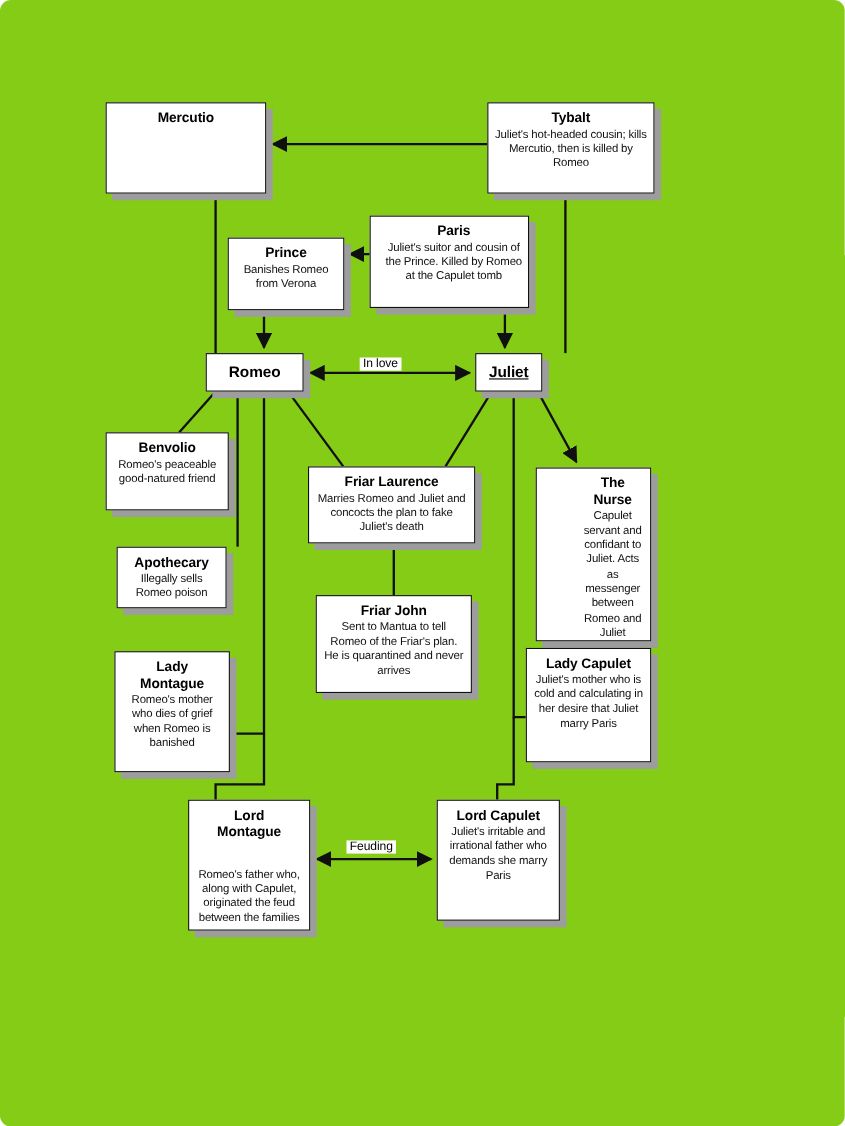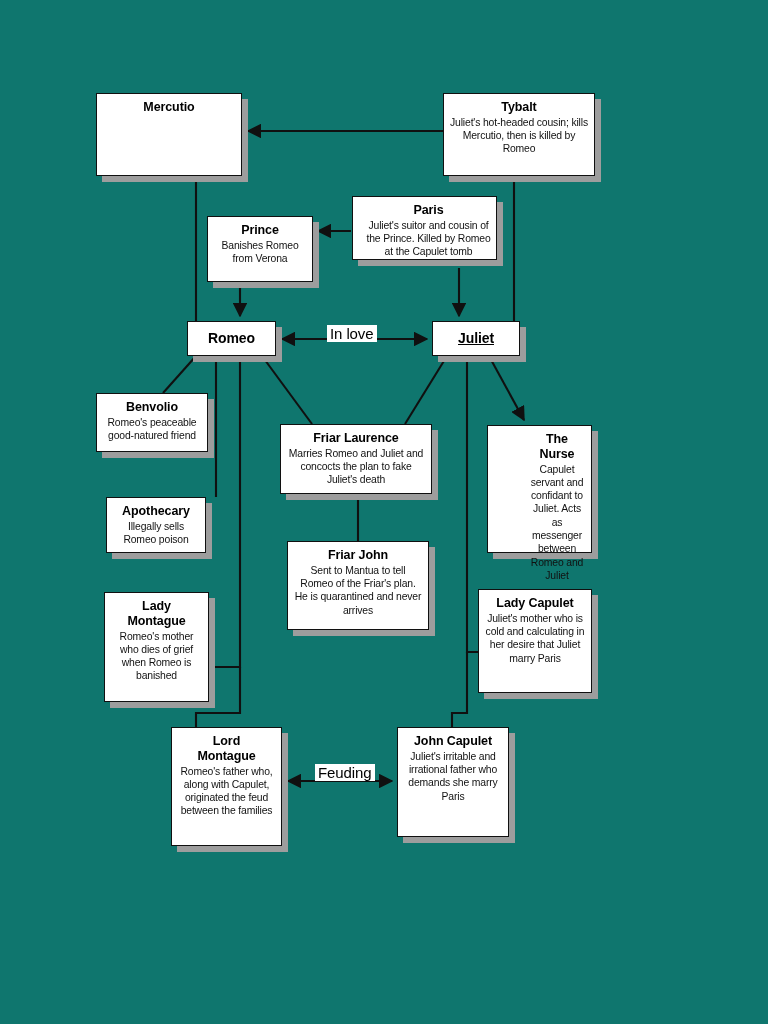--- a/index.html
+++ b/index.html
@@ -8,22 +8,23 @@
     background: #ffffff;
   }
   body {
     font-family: "Liberation Sans", sans-serif;
     -webkit-font-smoothing: antialiased;
   }
   #canvas {
     position: relative;
     width: 768px;
     height: 1024px;
-    background: #0f766e;
+    background: #84cc16;
     overflow: hidden;
+    border-radius: 10px;
   }
   #edge-layer {
     position: absolute;
     left: 0;
     top: 0;
     width: 768px;
     height: 1024px;
     pointer-events: none;
   }
   .node {
@@ -59,21 +60,21 @@
   .node.title-only {
     justify-content: center;
     padding: 0;
   }
   .node.title-only .n-title {
     font-size: 14px;
     margin-bottom: 0;
   }
   .edge-label {
     position: absolute;
-    font-size: 15px;
+    font-size: 11px;
     color: #000000;
     background: #ffffff;
     padding: 0 3px;
     z-index: 6;
     white-space: nowrap;
     letter-spacing: -0.1px;
   }
 </style>
 </head>
 <body>
@@ -129,66 +130,66 @@
         <div class="n-title">Mercutio</div>
       </div>
       <div class="node" style="left: 443px; top: 93px; width: 152px; height: 83px;">
         <div class="n-title">Tybalt</div>
         <div class="n-desc">Juliet's hot-headed cousin; kills Mercutio, then is killed by Romeo</div>
       </div>
       <div class="node" style="left: 207px; top: 196px; width: 106px; height: 66px; margin-top: 20px;">
         <div class="n-title">Prince</div>
         <div class="n-desc">Banishes Romeo from Verona</div>
       </div>
-      <div class="node" style="left: 352px; top: 196px; width: 145px; height: 64px; padding-left: 13px;">
+      <div class="node" style="left: 336px; top: 196px; width: 145px; height: 84px; padding-left: 13px;">
         <div class="n-title">Paris</div>
         <div class="n-desc">Juliet's suitor and cousin of the Prince. Killed by Romeo at the Capulet tomb</div>
       </div>
       <div class="node title-only" style="left: 187px; top: 321px; width: 89px; height: 35px;">
         <div class="n-title">Romeo</div>
       </div>
-      <div class="node title-only" style="left: 432px; top: 321px; width: 88px; height: 35px; text-decoration: underline;">
+      <div class="node title-only" style="left: 432px; top: 321px; width: 61px; height: 35px; text-decoration: underline;">
         <div class="n-title">Juliet</div>
       </div>
-      <div class="node" style="left: 96px; top: 393px; width: 112px; height: 59px;">
+      <div class="node" style="left: 96px; top: 393px; width: 112px; height: 71px;">
         <div class="n-title">Benvolio</div>
         <div class="n-desc">Romeo's peaceable good-natured friend</div>
       </div>
       <div class="node" style="left: 280px; top: 424px; width: 152px; height: 70px;">
         <div class="n-title">Friar Laurence</div>
         <div class="n-desc">Marries Romeo and Juliet and concocts the plan to fake Juliet's death</div>
       </div>
-      <div class="node" style="left: 487px; top: 425px; width: 105px; height: 128px; padding-left: 40px;">
+      <div class="node" style="left: 487px; top: 425px; width: 105px; height: 158px; padding-left: 40px;">
         <div class="n-title">The Nurse</div>
         <div class="n-desc">Capulet servant and confidant to Juliet. Acts as messenger between Romeo and Juliet</div>
       </div>
       <div class="node" style="left: 106px; top: 497px; width: 100px; height: 56px;">
         <div class="n-title">Apothecary</div>
         <div class="n-desc">Illegally sells Romeo poison</div>
       </div>
       <div class="node" style="left: 287px; top: 541px; width: 142px; height: 89px;">
         <div class="n-title">Friar John</div>
         <div class="n-desc">Sent to Mantua to tell Romeo of the Friar's plan. He is quarantined and never arrives</div>
       </div>
       <div class="node" style="left: 104px; top: 592px; width: 105px; height: 110px;">
         <div class="n-title">Lady
 Montague</div>
         <div class="n-desc">Romeo's mother who dies of grief when Romeo is banished</div>
       </div>
       <div class="node" style="left: 478px; top: 589px; width: 114px; height: 104px;">
         <div class="n-title">Lady Capulet</div>
         <div class="n-desc">Juliet's mother who is cold and calculating in her desire that Juliet marry Paris</div>
       </div>
-      <div class="node" style="left: 171px; top: 727px; width: 111px; height: 119px;">
+      <div class="node" style="left: 171px; top: 727px; width: 111px; height: 119px; gap: 24px;">
         <div class="n-title">Lord
 Montague</div>
         <div class="n-desc">Romeo's father who, along with Capulet, originated the feud between the families</div>
       </div>
       <div class="node" style="left: 397px; top: 727px; width: 112px; height: 110px;">
-        <div class="n-title">John Capulet</div>
+        <div class="n-title">Lord Capulet</div>
         <div class="n-desc">Juliet's irritable and irrational father who demands she marry Paris</div>
       </div>
     </div>
   <div id="label-host">
       <div class="edge-label" style="left: 327px; top: 325px;">In love</div>
       <div class="edge-label" style="left: 315px; top: 764px;">Feuding</div>
     </div>
 
 </div>
 

